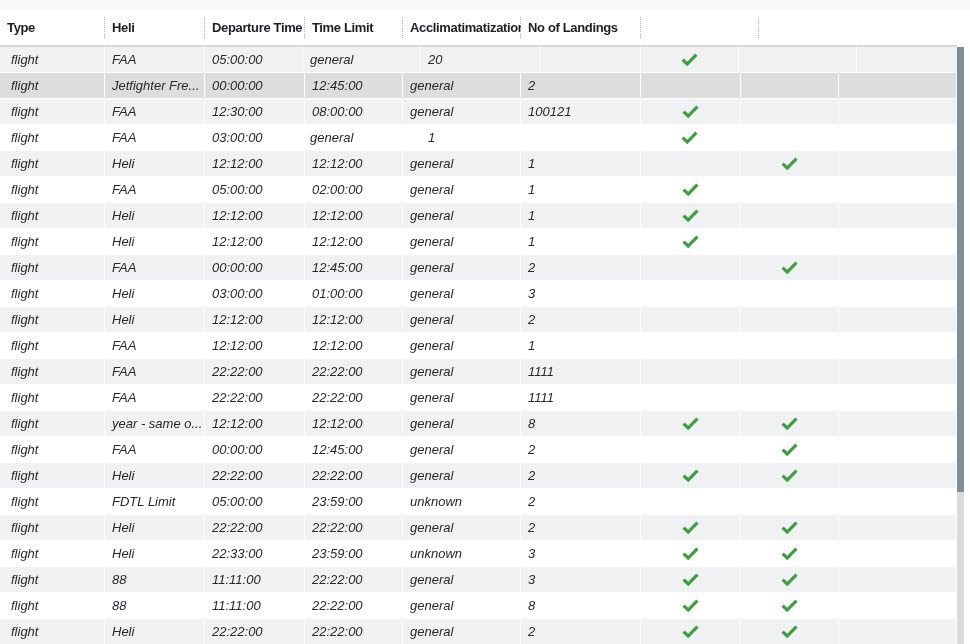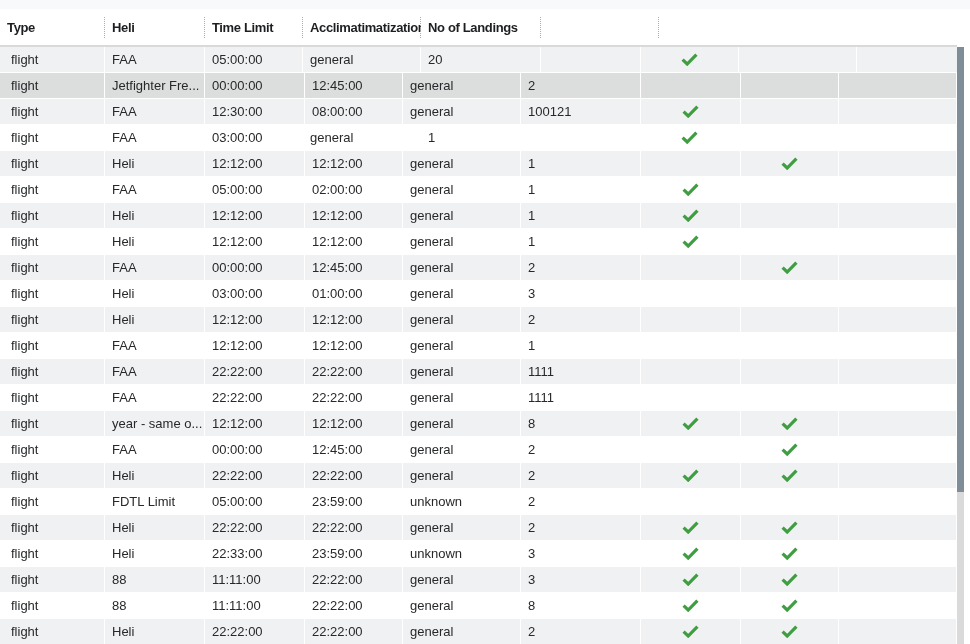--- a/index.html
+++ b/index.html
@@ -30,20 +30,21 @@
   }
   .hcell::after {
     content:""; position:absolute; right:0; top:8px; bottom:7px;
     border-right:1px dotted #a9acb0;
   }
   .hcell.first { }
   .hcell.center { justify-content:center; padding-left:0; }
   .rows {
     position:relative; width:957px; height:597px; overflow:hidden;
     font-size:13px;
+    font-style:italic;
   }
   .row {
     display:flex; height:26px; box-sizing:border-box;
     background:#ffffff; border-bottom:1px solid #ffffff;
   }
   .row.stripe   { background:var(--stripe,#f0f1f2); }
   .row.selected { background:var(--selected,#dcdddd); }
   .cell {
     display:flex; align-items:center; box-sizing:border-box;
     padding-left:7px; white-space:nowrap; overflow:hidden;
@@ -68,20 +69,23 @@
 <div class="top-strip"></div>
 
 <div class="grid">
   <div class="header-row" id="header-row">
       <div class="hcell first" style="width: 105px;">
         <span>Type</span>
       </div>
       <div class="hcell" style="width: 100px;">
         <span>Heli</span>
       </div>
+      <div class="hcell" style="width: 100px;">
+        <span>Departure Time</span>
+      </div>
       <div class="hcell" style="width: 98px;">
         <span>Time Limit</span>
       </div>
       <div class="hcell" style="width: 118px;">
         <span>Acclimatimatization</span>
       </div>
       <div class="hcell" style="width: 120px;">
         <span>No of Landings</span>
       </div>
       <div class="hcell" style="width: 118px;"></div>

